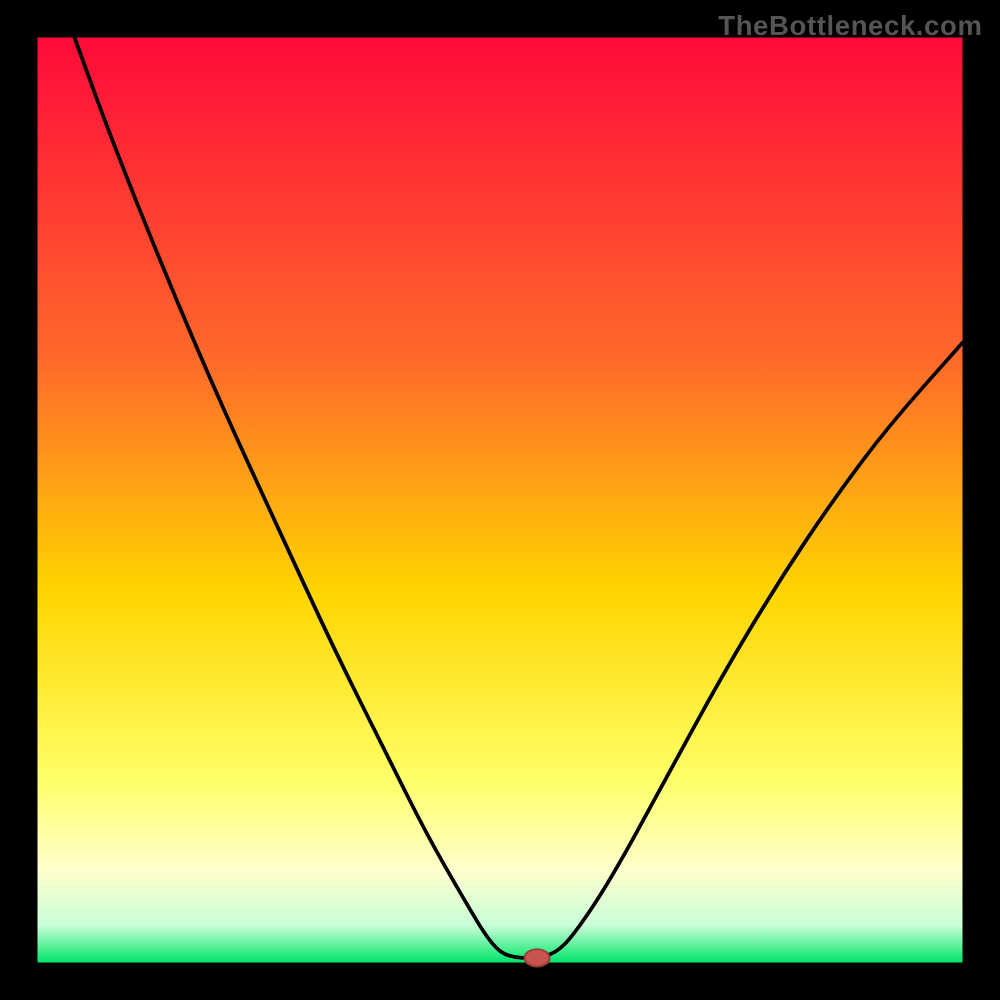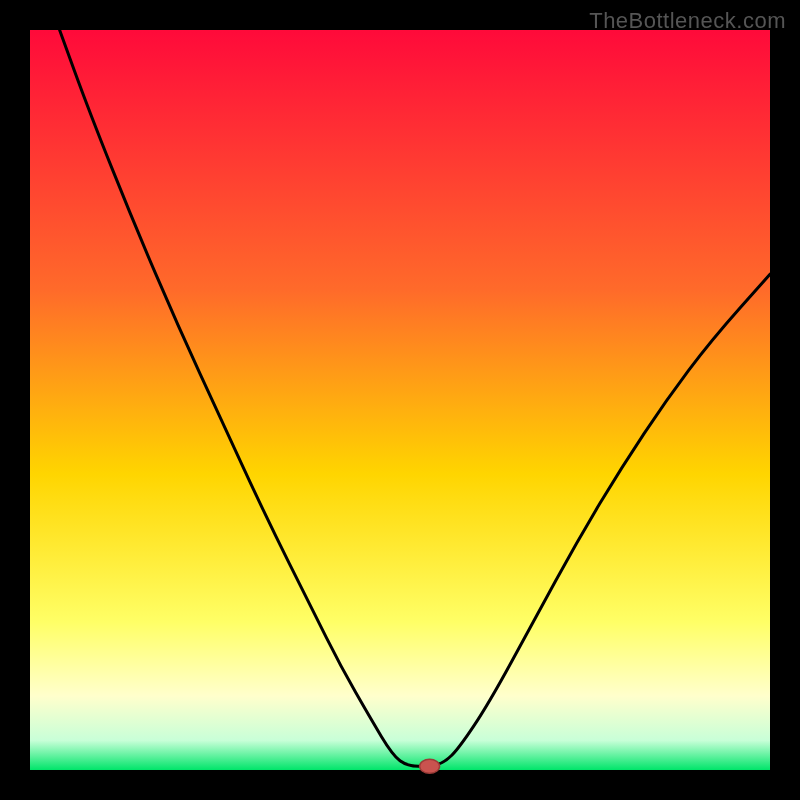--- a/index.html
+++ b/index.html
@@ -17,21 +17,21 @@
     left: 0;
     width: 800px;
     height: 800px;
   }
   .watermark {
     position: absolute;
     top: 8px;
     right: 14px;
     color: #555;
     font-size: 22px;
-    font-weight: normal;
+    font-weight: bold;
     letter-spacing: 0.5px;
     z-index: 10;
   }
 </style>
 </head>
 <body>
 
 <div class="chart-container">
   <svg id="chart-svg" width="800" height="800" viewBox="0 0 800 800">
       <defs>

